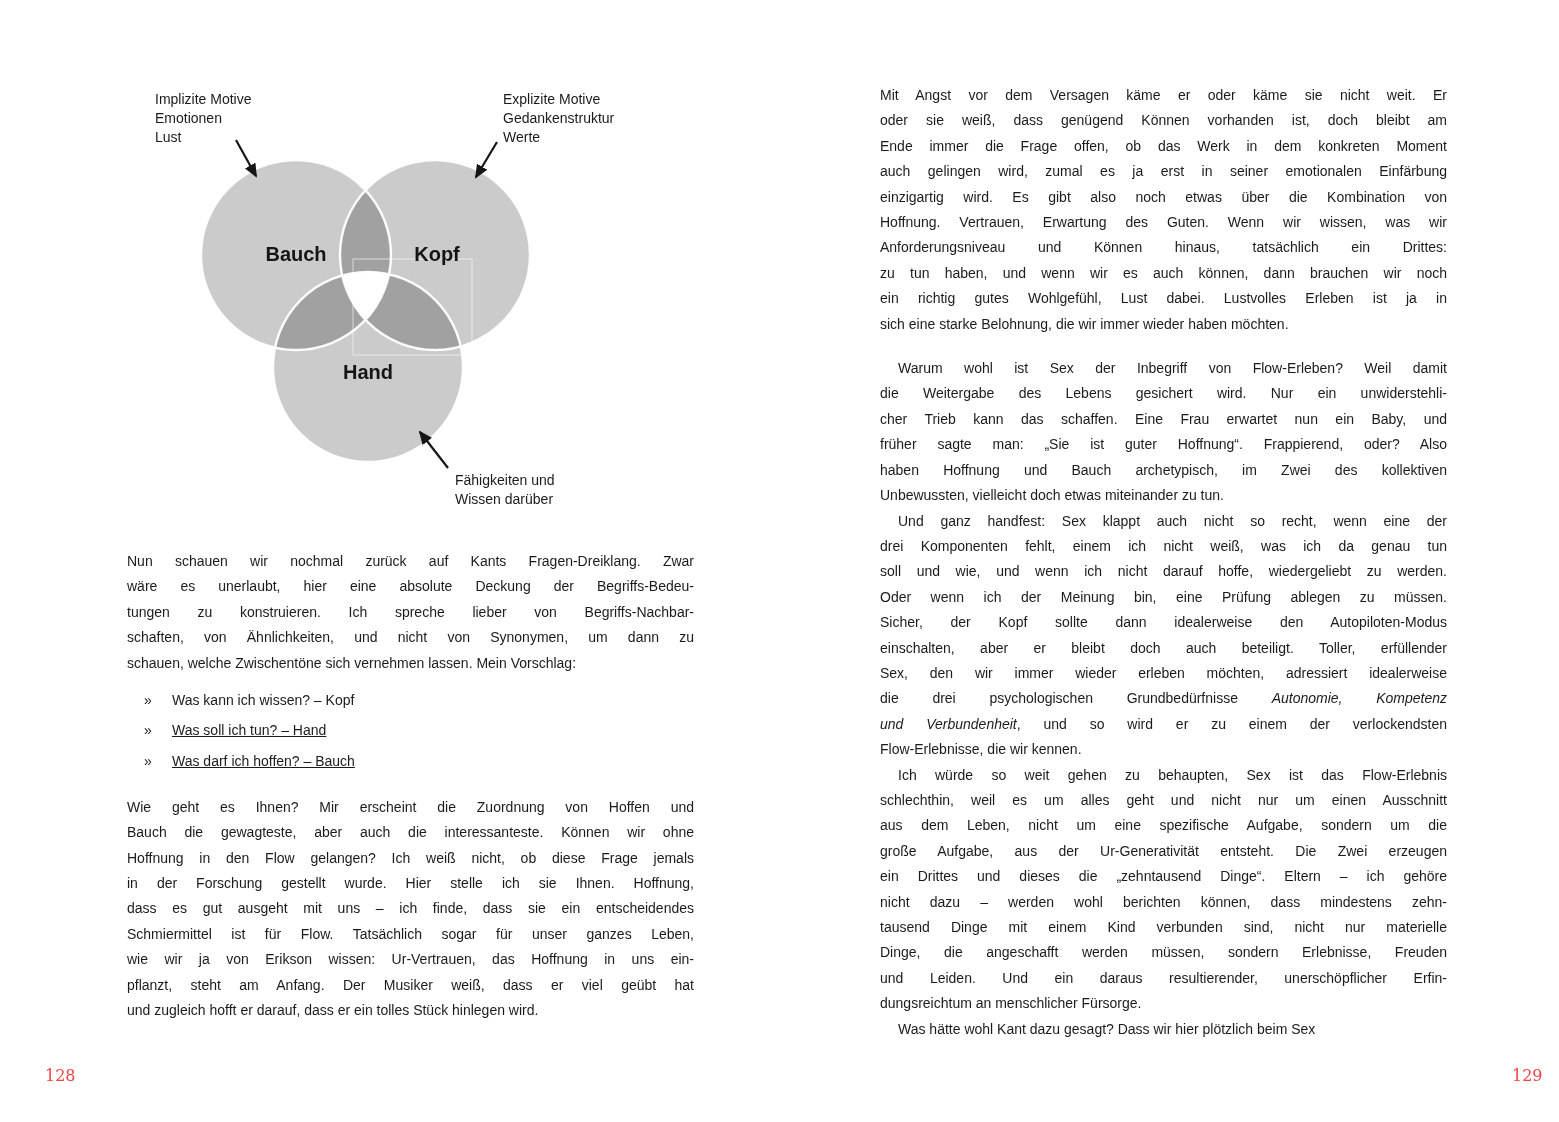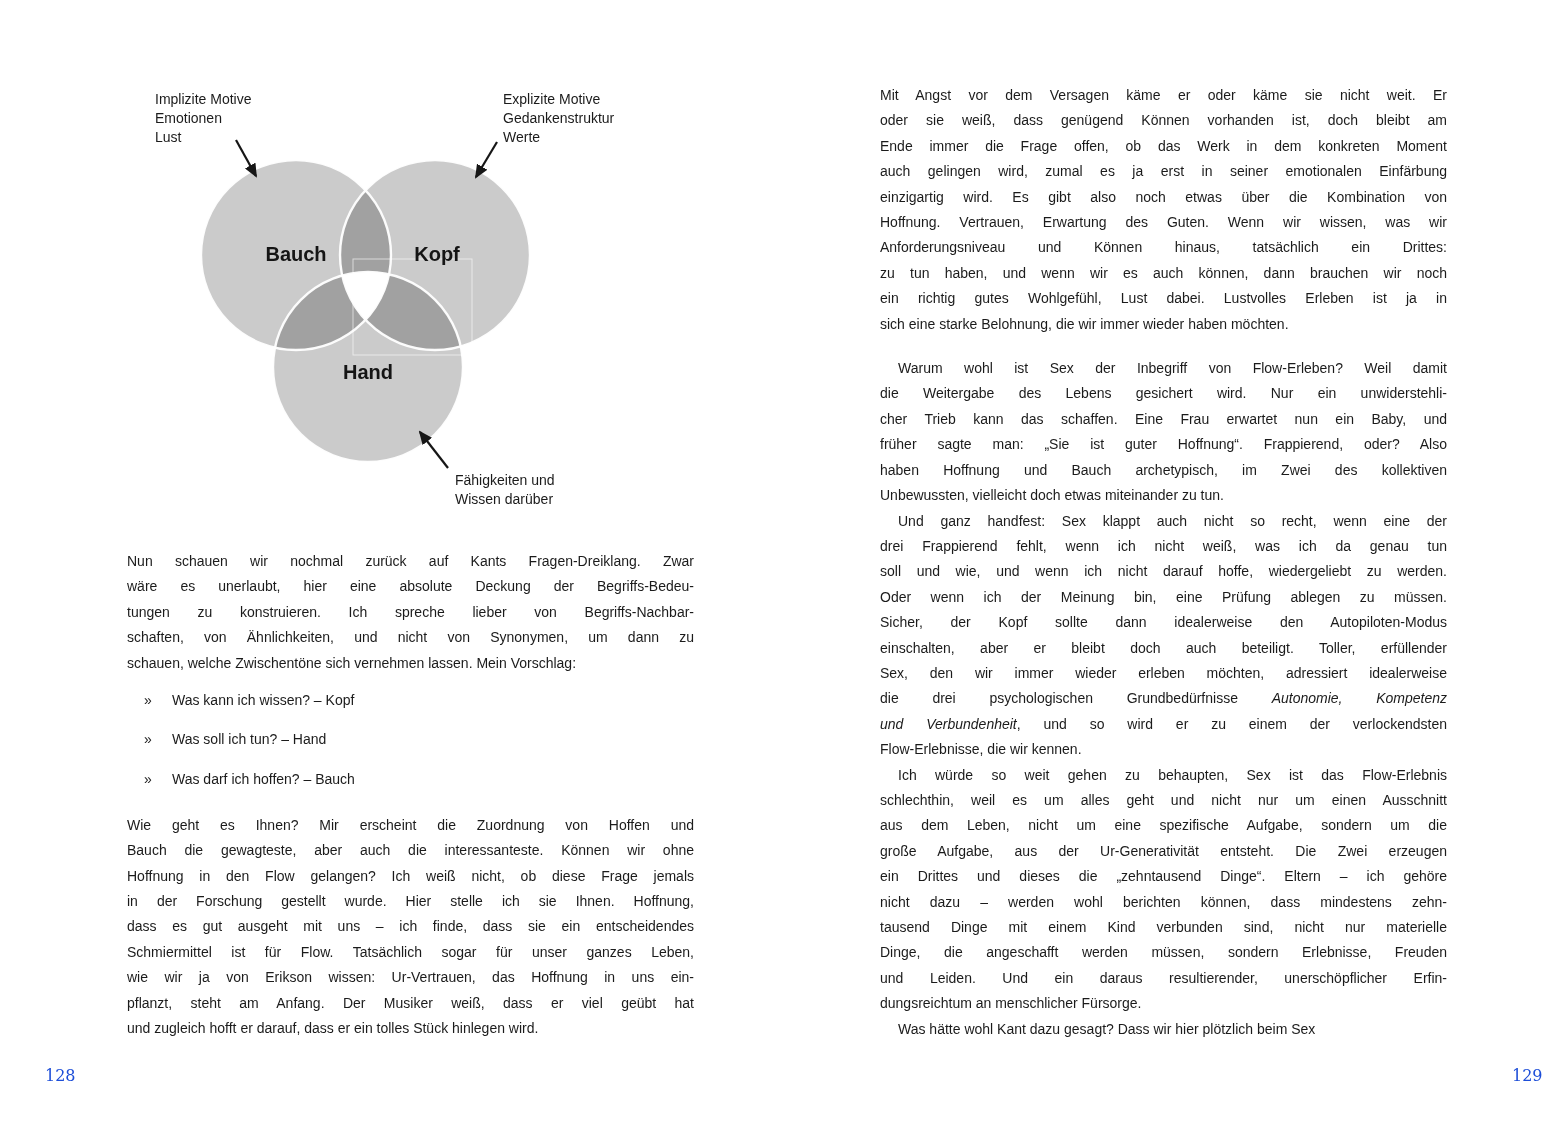--- a/index.html
+++ b/index.html
@@ -15,26 +15,26 @@
     position:absolute;width:567px;font-size:14px;line-height:25.4px;
     text-rendering:optimizeLegibility;
   }
   .left-col{left:127px;top:549px;}
   .right-col{left:880px;top:83px;}
   .line{text-align:justify;text-align-last:justify;}
   .line.last{text-align-last:left;}
   .para.indent .line:first-child{padding-left:18px;}
   .bullets{margin:12px 0 20.6px 0;padding-left:17px;}
   .bullet-row{line-height:25.4px;}
-  .bullet-row + .bullet-row{margin-top:14px;}
+  .bullet-row + .bullet-row{margin-top:5px;text-decoration:underline;}
   .marker{display:inline-block;width:28px;}
   .right-col .block:nth-child(2){margin-top:19px;}
   .pagenum{
     position:absolute;top:1066px;font-family:"DejaVu Serif", serif;
-    font-size:16px;color:#1d4ed8;
+    font-size:16px;color:#ef4444;
   }
   .pagenum-left{left:45px;}
   .pagenum-right{left:1512px;}
   em{}
 </style>
 </head>
 <body>
 
 <section class="page">
 
@@ -133,21 +133,21 @@
       <div class="para block indent">
         <div class="line">Warum wohl ist Sex der Inbegriff von Flow-Erleben? Weil damit</div>
         <div class="line">die Weitergabe des Lebens gesichert wird. Nur ein unwiderstehli-</div>
         <div class="line">cher Trieb kann das schaffen. Eine Frau erwartet nun ein Baby, und</div>
         <div class="line">früher sagte man: „Sie ist guter Hoffnung“. Frappierend, oder? Also</div>
         <div class="line">haben Hoffnung und Bauch archetypisch, im Zwei des kollektiven</div>
         <div class="line last">Unbewussten, vielleicht doch etwas miteinander zu tun.</div>
       </div>
       <div class="para block indent">
         <div class="line">Und ganz handfest: Sex klappt auch nicht so recht, wenn eine der</div>
-        <div class="line">drei Frappierend fehlt, wenn ich nicht weiß, was ich da genau tun</div>
+        <div class="line">drei Komponenten fehlt, einem ich nicht weiß, was ich da genau tun</div>
         <div class="line">soll und wie, und wenn ich nicht darauf hoffe, wiedergeliebt zu werden.</div>
         <div class="line">Oder wenn ich der Meinung bin, eine Prüfung ablegen zu müssen.</div>
         <div class="line">Sicher, der Kopf sollte dann idealerweise den Autopiloten-Modus</div>
         <div class="line">einschalten, aber er bleibt doch auch beteiligt. Toller, erfüllender</div>
         <div class="line">Sex, den wir immer wieder erleben möchten, adressiert idealerweise</div>
         <div class="line">die drei psychologischen Grundbedürfnisse <em>Autonomie, Kompetenz</em></div>
         <div class="line"><em>und Verbundenheit</em>, und so wird er zu einem der verlockendsten</div>
         <div class="line last">Flow-Erlebnisse, die wir kennen.</div>
       </div>
       <div class="para block indent">

